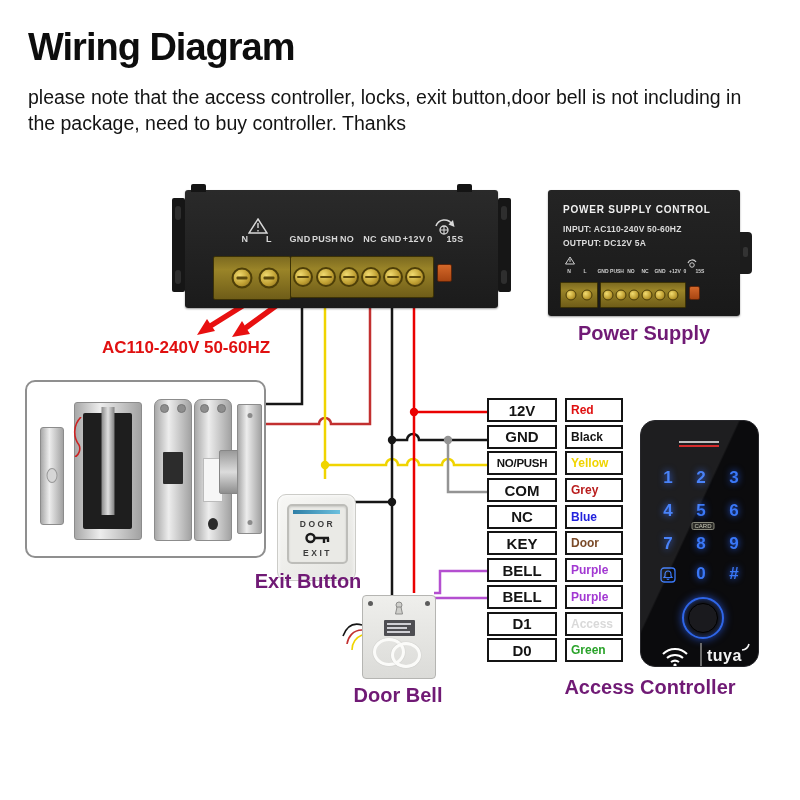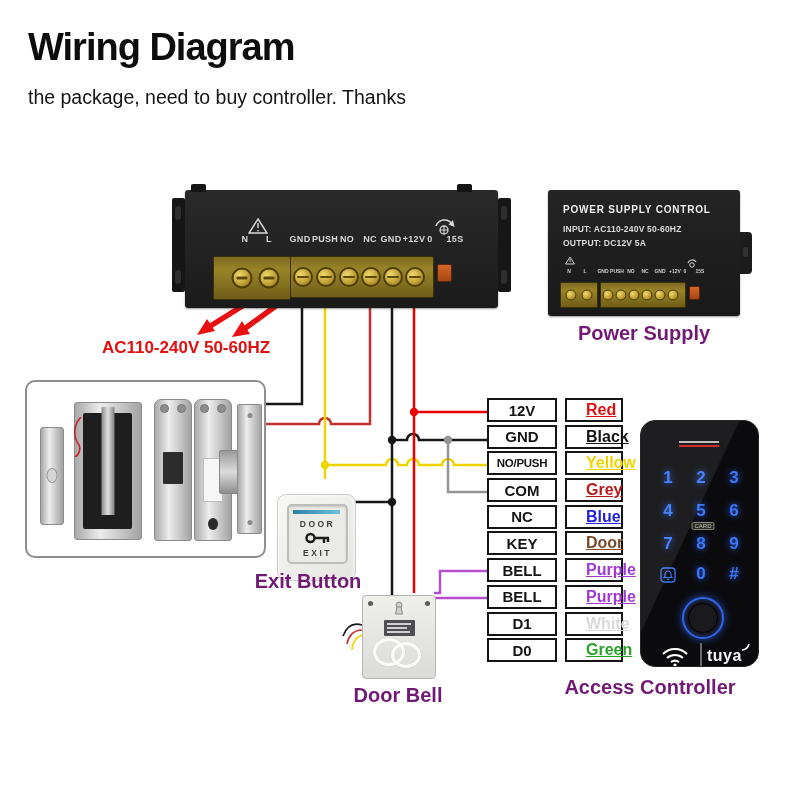--- a/index.html
+++ b/index.html
@@ -76,21 +76,21 @@
   .bell-label{position:absolute;left:21px;top:24px;width:31px;height:16px;background:#4e4e52;border-radius:1px;}
   .bell-label i{position:absolute;left:3px;height:1.5px;background:#cfcfd4;display:block;}
   .coil{position:absolute;border:3px solid #fbfbf9;border-radius:50%;box-shadow:0 0 1px rgba(0,0,0,.25);}
   
   .tcol{display:flex;flex-direction:column;gap:2.7px;}
   .tcol-left{left:487px;top:398px;width:70px;}
   .tcol-right{left:565px;top:398px;width:58px;}
   .t-box{height:20px;border:2px solid #141414;background:#fff;display:flex;align-items:center;
          font-weight:bold;font-size:15px;color:#141414;justify-content:center;}
   .t-box.small{font-size:11.5px;letter-spacing:-.3px;}
-  .c-box{justify-content:flex-start;padding-left:19px;font-size:16px;text-decoration:underline;}
+  .c-box{justify-content:flex-start;padding-left:4px;font-size:12px;}
   
   .ctrl{left:640px;top:420px;width:117px;height:245px;background:#0b0b0d;border:1px solid #26262a;
         border-radius:15px;overflow:hidden;}
   .ctrl::after{content:"";position:absolute;inset:0;
         background:linear-gradient(115deg,rgba(255,255,255,.08) 0 42%,rgba(255,255,255,0) 43%);}
   .ind1{left:38px;top:20px;width:40px;height:1.5px;background:#b9b9b9;}
   .ind2{left:38px;top:24px;width:40px;height:2px;background:#d21a1a;}
   .key{position:absolute;transform:translate(-50%,-50%);font-size:17px;font-weight:bold;
        text-shadow:0 0 7px rgba(40,100,255,.95);}
   .card-tag{position:absolute;left:62px;top:105px;transform:translate(-50%,-50%);font-size:6px;
@@ -101,20 +101,21 @@
   .divider{left:59px;top:222px;width:1.5px;height:24px;background:#6a6a6a;}
   .tuya{left:66px;top:226px;font-size:16px;font-weight:bold;color:#f4f4f4;letter-spacing:.5px;}
 </style>
 </head>
 <body>
 
 <div class="canvas">
 
   <div class="abs title">Wiring Diagram</div>
   <div class="abs note">
+    <div>please note that the access controller, locks, exit button,door bell  is not including in</div>
     <div>the package, need to buy controller. Thanks</div>
   </div>
 
   <svg class="abs wires" width="800" height="800" viewBox="0 0 800 800" fill="none">
 
     <path d="M302,301 L302,404 L262,404" stroke-width="2.5" style="stroke: rgb(22, 22, 22);"></path>
 
     <path d="M262,424 L319,424 A6,6 0 0 1 331,424 L370,424 L370,301" stroke-width="2.5" style="stroke: rgb(194, 48, 48);"></path>
 
     <path d="M325,301 L325,479" stroke-width="2.5" style="stroke: rgb(240, 212, 0);"></path>
@@ -309,21 +310,21 @@
   </div>
   <div class="abs tcol tcol-right">
     <div class="t-box c-box" style="color: rgb(224, 16, 16);">Red</div>
     <div class="t-box c-box" style="color: rgb(20, 20, 20);">Black</div>
     <div class="t-box c-box" style="color: rgb(240, 212, 0);">Yellow</div>
     <div class="t-box c-box" style="color: #b91c1c;">Grey</div>
     <div class="t-box c-box" style="color: rgb(34, 34, 221);">Blue</div>
     <div class="t-box c-box" style="color: rgb(122, 74, 40);">Door</div>
     <div class="t-box c-box" style="color: rgb(162, 56, 210);">Purple</div>
     <div class="t-box c-box" style="color: rgb(162, 56, 210);">Purple</div>
-    <div class="t-box c-box" style="color: rgb(217, 217, 217);">White</div>
+    <div class="t-box c-box" style="color: rgb(217, 217, 217);">Access</div>
     <div class="t-box c-box" style="color: rgb(42, 163, 42);">Green</div>
   </div>
 
   <div class="abs ctrl">
     <div class="abs ind1"></div>
     <div class="abs ind2"></div>
     <span class="key" style="left: 27px; top: 57px; color: rgb(58, 120, 248);">1</span>
     <span class="key" style="left: 60px; top: 57px; color: rgb(58, 120, 248);">2</span>
     <span class="key" style="left: 93px; top: 57px; color: rgb(58, 120, 248);">3</span>
     <span class="key" style="left: 27px; top: 90px; color: rgb(58, 120, 248);">4</span>

